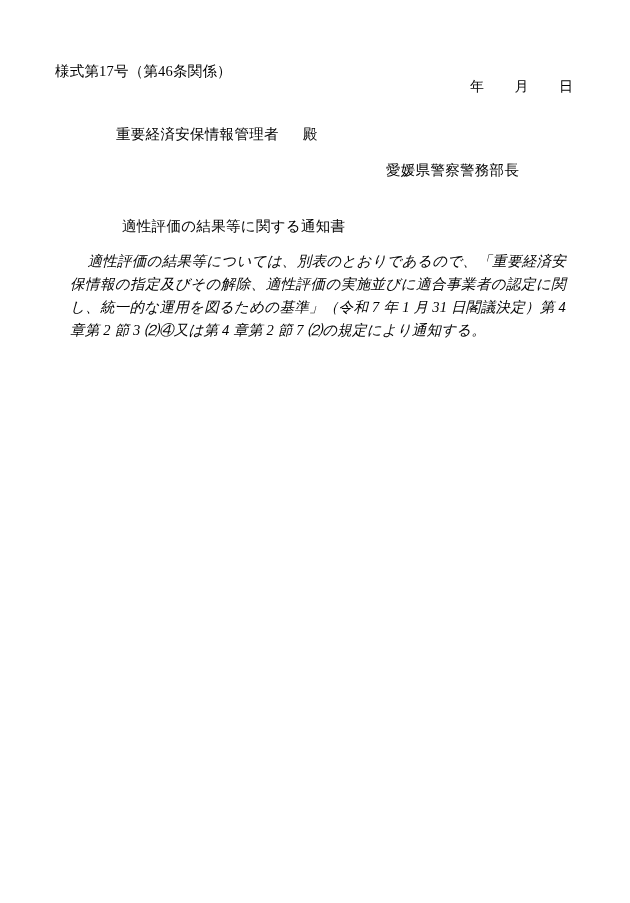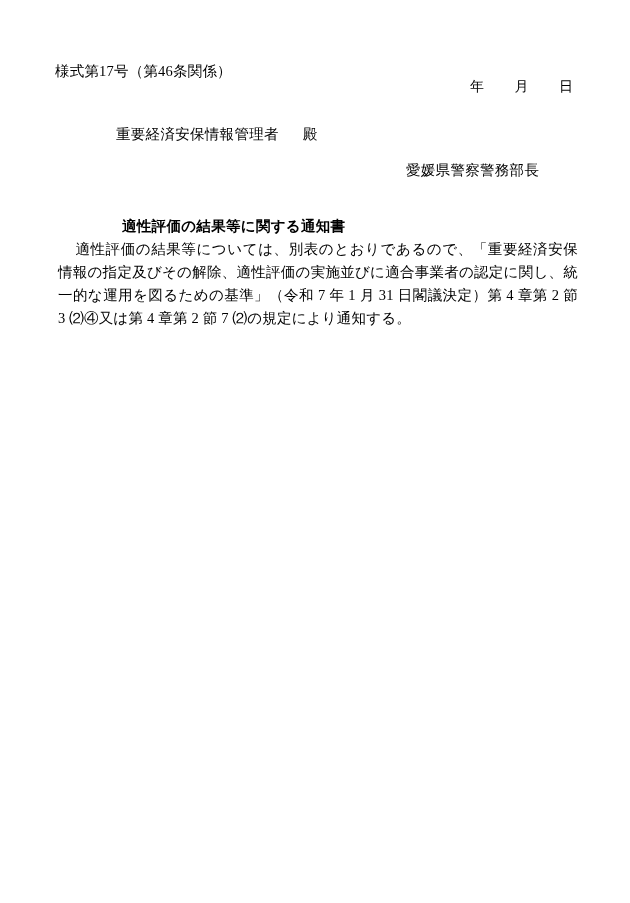--- a/index.html
+++ b/index.html
@@ -48,48 +48,48 @@
     font-size: 14.5px;
     white-space: nowrap;
     letter-spacing: 0.3px;
     margin-left: 28px;
   }
   .addressee .dono {
     margin-left: 20px;
   }
   .issuer {
     position: absolute;
-    left: 406px;
+    left: 386px;
     top: 161px;
     font-size: 14.5px;
     white-space: nowrap;
     letter-spacing: 0.3px;
   }
   .doc-title {
     position: absolute;
     left: 122px;
     top: 217px;
     font-size: 14.5px;
     white-space: nowrap;
     letter-spacing: 0.3px;
-    font-weight: bold;
   }
   .body-text {
     position: absolute;
     left: 58px;
     top: 238px;
     width: 520px;
     font-size: 14.5px;
     line-height: 23px;
     text-align: justify;
     letter-spacing: 0.2px;
   }
   .body-text p {
-    margin: 0;
+    margin: 12px;
     text-indent: 1.2em;
+    font-style: italic;
   }
 </style>
 </head>
 <body>
 
 <div class="page">
 
   <div class="form-number">様式第17号（第46条関係）</div>
 
   <div class="date-line">

